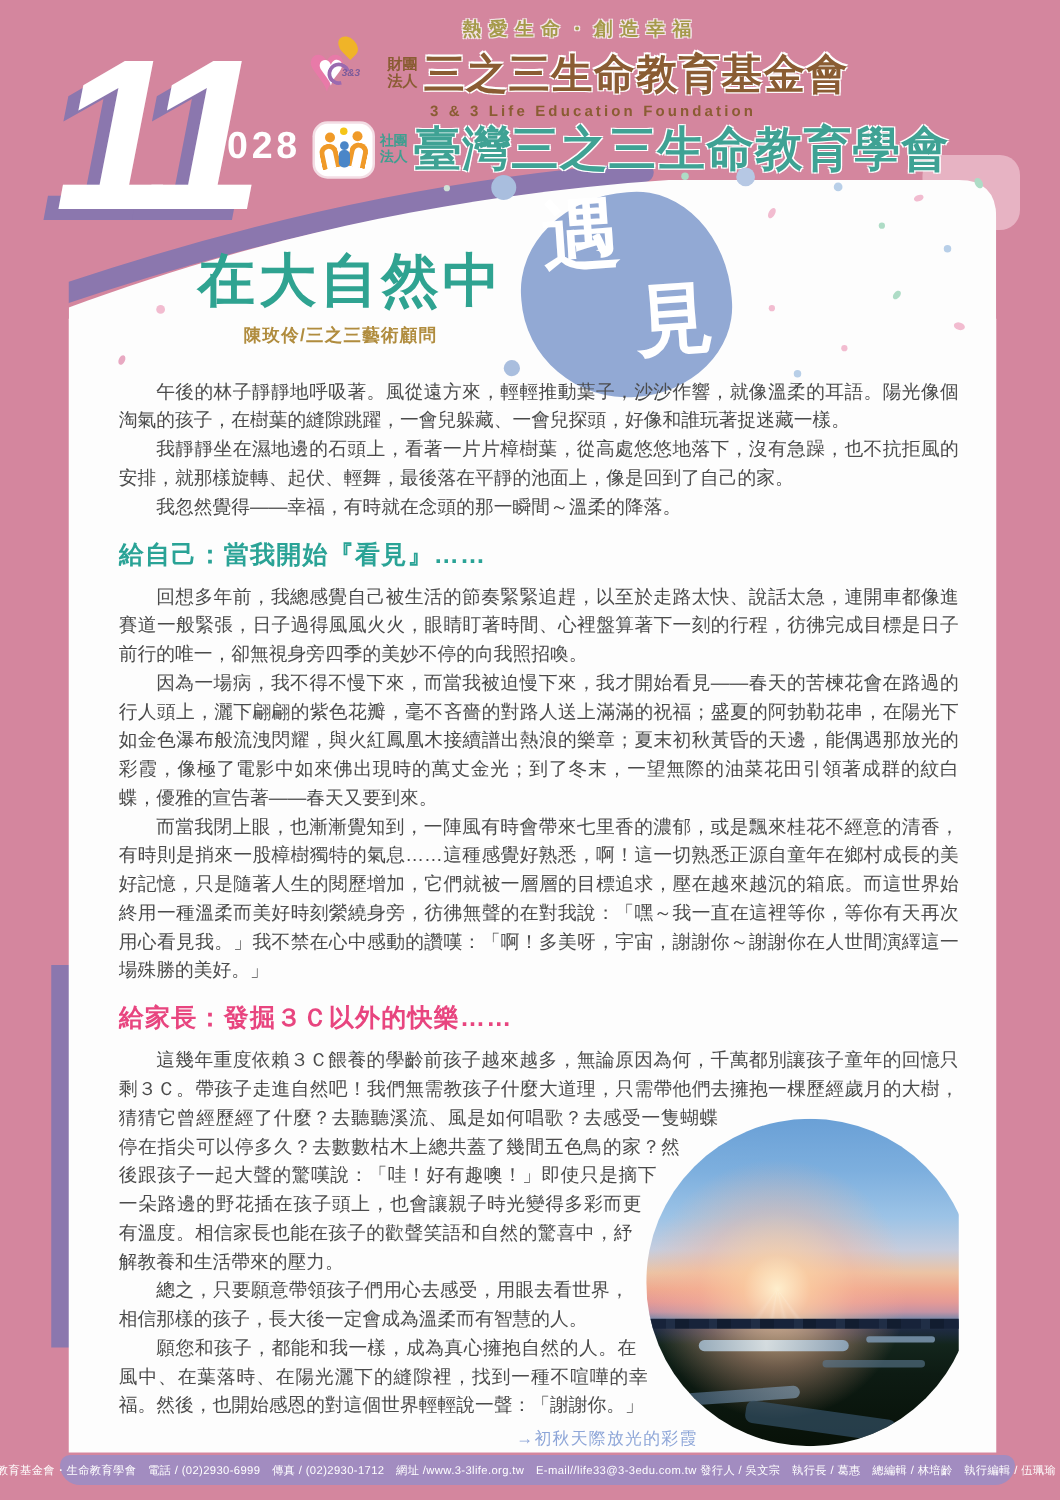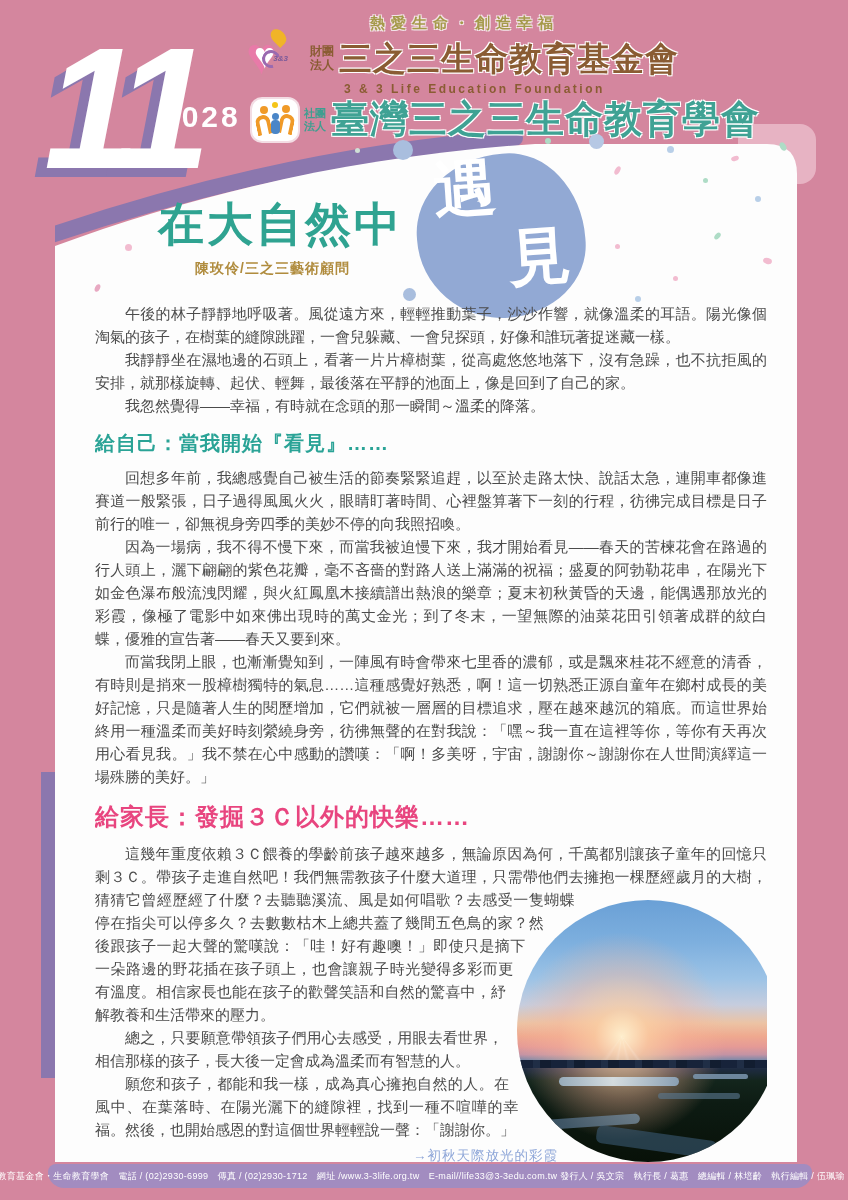--- a/index.html
+++ b/index.html
@@ -126,21 +126,21 @@
   .d14 { left:725px; top:-6px; width:6px; height:9px; background:#aedcc6; transform:rotate(-30deg); }
   .d15 { left:560px; top:96px; width:5px; height:5px; background:#f2bcd0; }
 
   
   .content { position:absolute; left:95px; top:302px; width:672px; height:860px;
     z-index:6; overflow:hidden; }
   .content p { font-size:15px; line-height:23px; color:#4b4b4b; text-align:justify;
     text-indent:2em; }
   .h-teal { font-size:20px; font-weight:bold; color:#2aa396; margin:13px 0 9px;
     letter-spacing:1px; }
-  .h-pink { font-size:24px; font-weight:bold; color:#e8457f; margin:13px 0 9px;
+  .h-pink { font-size:20px; font-weight:bold; color:#e8457f; margin:13px 0 9px;
     letter-spacing:1px; }
 
   
   .photo-float { float:right; width:272px; height:322px; margin-right:-12px; margin-left:6px;
     shape-outside:circle(138px at 140px 190px); }
   .photo-circle { position:relative; width:262px; height:262px; border-radius:50%;
     overflow:hidden; margin:58px 0 0 10px;
     background:
       radial-gradient(circle at 40% 52%, rgba(255,242,208,0.95) 0%, rgba(252,206,162,0.75) 13%,
         rgba(250,182,152,0.4) 30%, rgba(250,182,152,0) 50%),

